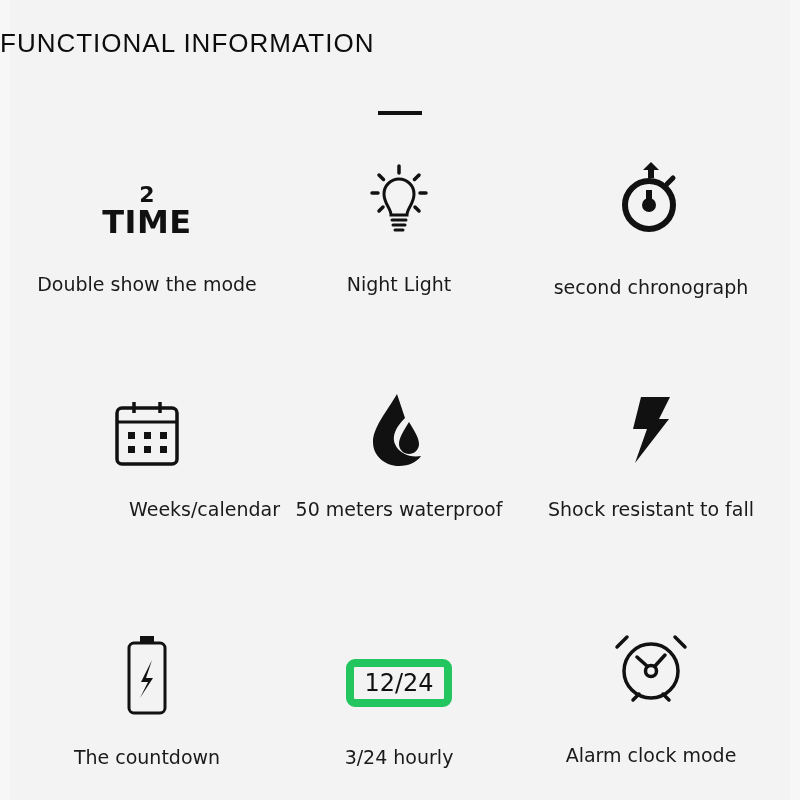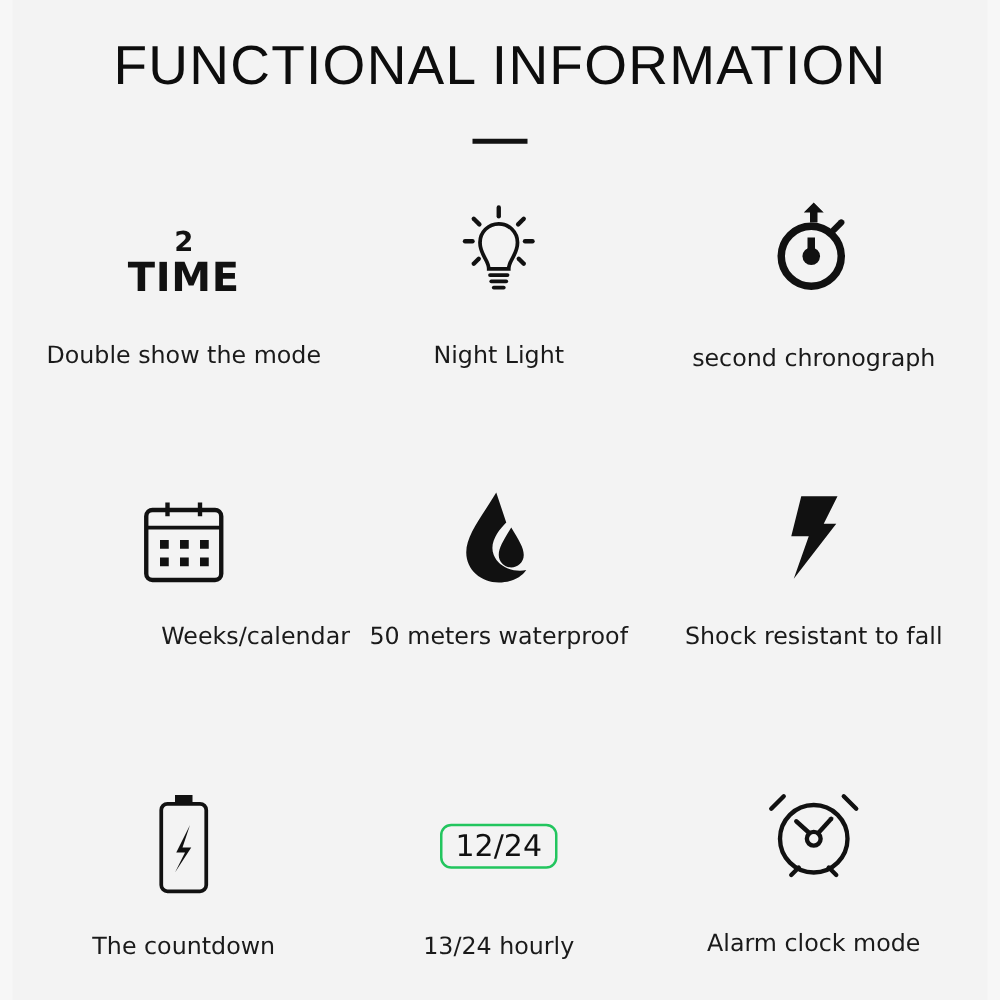--- a/index.html
+++ b/index.html
@@ -6,41 +6,41 @@
     body {
       width: 800px; height: 800px; overflow: hidden;
       background: #f3f3f3;
       font-family: "DejaVu Sans", sans-serif;
       color: #111;
       position: relative;
     }
     .edge-l { position: absolute; left: 0; top: 0; width: 10px; height: 800px; background: #f7f7f7; }
     .edge-r { position: absolute; right: 0; top: 0; width: 10px; height: 800px; background: #f7f7f7; }
     .title {
-      position: absolute; left: 0; top: 28px; width: 800px; text-align: center;
+      position: absolute; left: 0; top: 28px; width: 800px; 
       font-family: "Liberation Sans", sans-serif;
-      font-size: 44px; letter-spacing: 1px; font-weight: 400; color: #0d0d0d;
+      font-size: 26px; letter-spacing: 1px; font-weight: 400; color: #0d0d0d;
     }
     .title-rule {
       position: absolute; left: 378px; top: 111px; width: 44px; height: 4px; background: #111;
     }
     .cell { position: absolute; width: 266px; text-align: center; }
     .cell .icon { position: absolute; left: 0; width: 266px; display: flex; justify-content: center; }
     .cell .label {
       position: absolute; left: 0; width: 266px; text-align: center;
       font-size: 19px; color: #1a1a1a; white-space: nowrap;
     }
     .col0 { left: 14px; }
     .col1 { left: 266px; }
     .col2 { left: 518px; }
     .time-icon { font-family: "DejaVu Sans", sans-serif; font-weight: 700; line-height: 1; color: #111; }
     .time-icon .two { font-size: 22px; display: block; letter-spacing: 0; }
     .time-icon .word { font-size: 32px; display: block; margin-top: 0; letter-spacing: 0.5px; }
     .badge-1224 {
-      border: 2px solid #22c55e; border-radius: 9px; padding: 2px 10px;
+      border: 8px solid #22c55e; border-radius: 9px; padding: 2px 10px;
       font-size: 24px; color: #111; line-height: 28px;
     }
   </style>
 </head>
 <body>
 
 <div class="edge-l"></div>
 <div class="edge-r"></div>
 
 <div class="title">FUNCTIONAL INFORMATION</div>
@@ -137,21 +137,21 @@
       <path d="M27 26 L16 48 L23 48 L15 64 L28 44 L21 44 Z" fill="#111"></path>
     </svg>
   </div>
   <div class="label" style="top:746px;">The countdown</div>
 </div>
 
 <div class="cell col1" style="top:0;">
   <div class="icon" style="top:659px;">
     <div class="badge-1224">12/24</div>
   </div>
-  <div class="label" style="top:746px;">13/24 hourly</div>
+  <div class="label" style="top:746px;">3/24 hourly</div>
 </div>
 
 <div class="cell col2" style="top:0;">
   <div class="icon" style="top:633px;">
     <svg width="76" height="72" viewBox="0 0 76 72">
       <g stroke="#111" stroke-width="3.5" fill="none" stroke-linecap="round">
         <line x1="4" y1="14" x2="14" y2="4"></line>
         <line x1="72" y1="14" x2="62" y2="4"></line>
         <circle cx="38" cy="38" r="27"></circle>
         <line x1="20" y1="67" x2="26" y2="61"></line>

